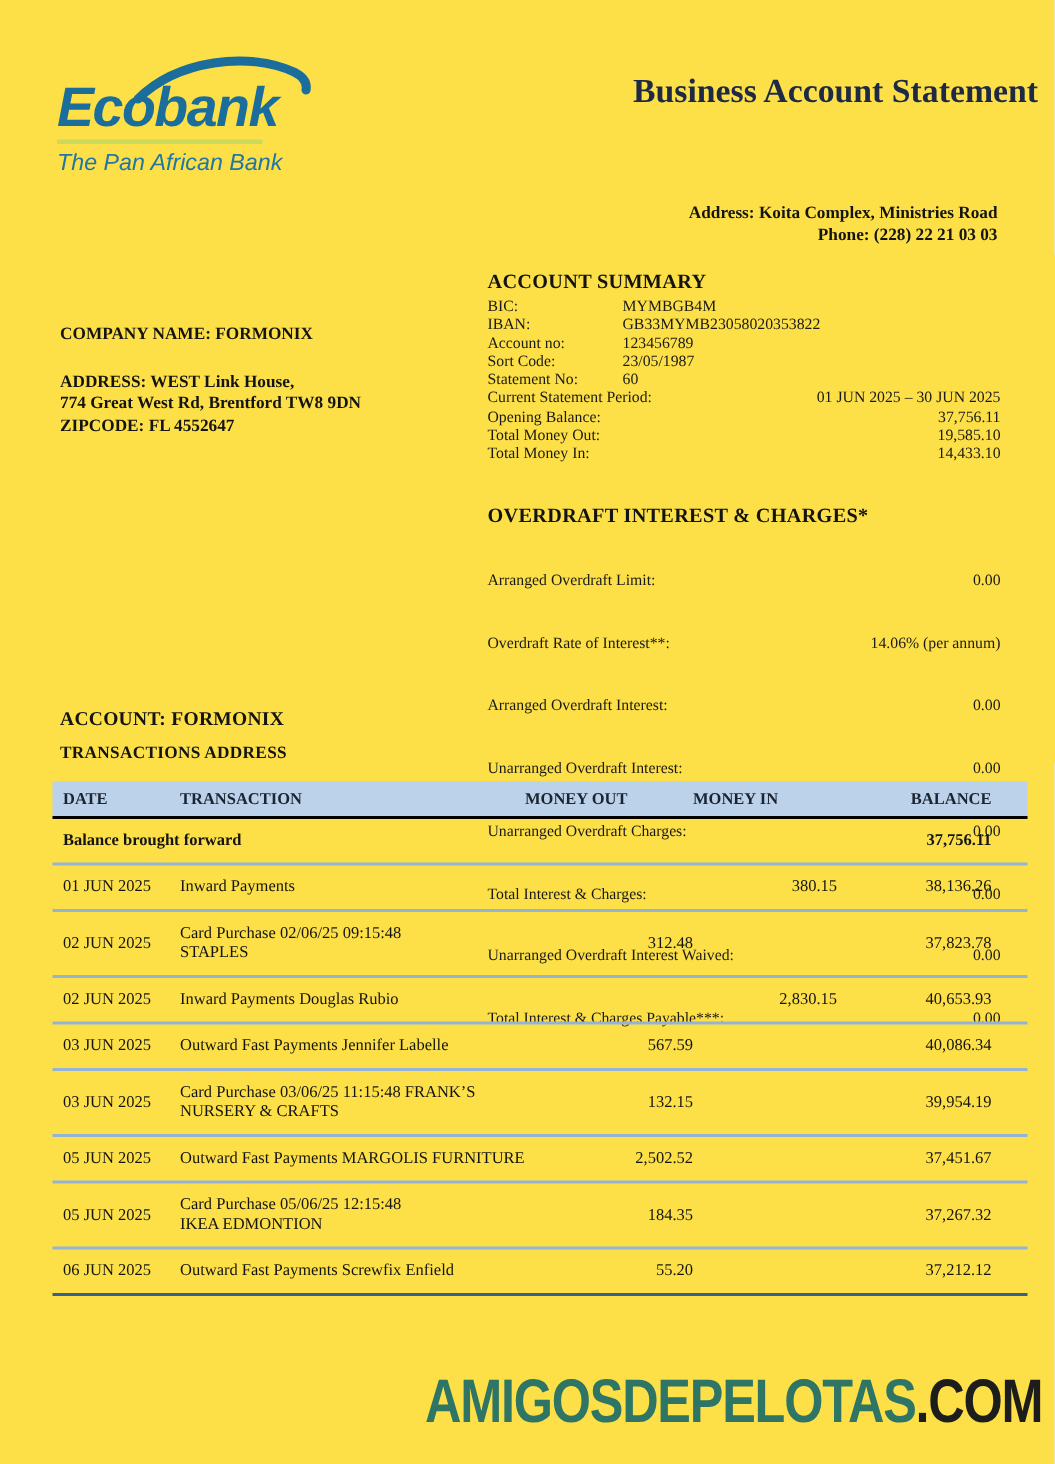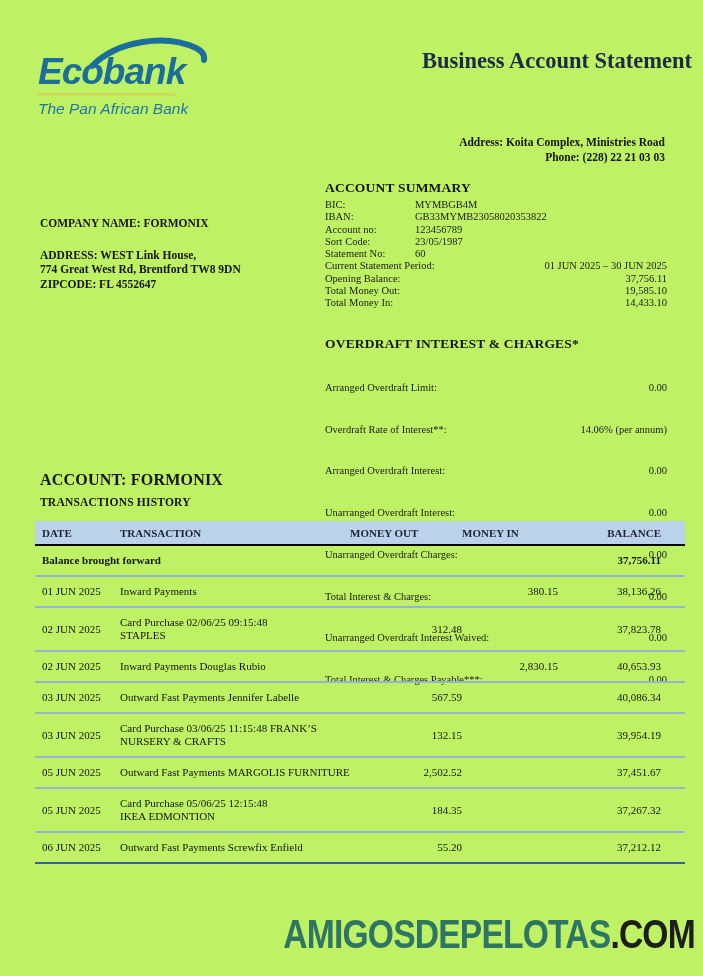--- a/index.html
+++ b/index.html
@@ -1,20 +1,20 @@
 <!DOCTYPE html>
 <html><head>
 <meta charset="utf-8">
 <style>
   html,body{margin:0;padding:0;background:#e9e9e9;}
   .page{
     position:relative;
     width:703px;height:976px;
     margin:0 auto;
-    background:#bef264;
+    background:#fde047;
     font-family:"Liberation Serif","DejaVu Serif",serif;
     color:#1a1a1a;
     overflow:hidden;
   }
   
   .logo{position:absolute;left:38px;top:40px;width:150px;}
   .logo-swoosh{position:absolute;left:50px;top:-4px;width:122px;height:36px;}
   .logo-word{
     font-family:"Liberation Sans","DejaVu Sans",sans-serif;
     font-style:italic;font-weight:bold;
@@ -42,21 +42,21 @@
   .summary{position:absolute;left:325px;top:180px;width:342px;}
   .overdraft{position:absolute;left:325px;top:336px;width:342px;}
   .blk-heading{font-size:13.5px;font-weight:bold;letter-spacing:.2px;color:#141414;margin-bottom:3px;white-space:nowrap;}
   .kv{display:flex;font-size:10.5px;line-height:12.3px;white-space:nowrap;}
   .overdraft .kv{line-height:11.7px;margin-top:30px;}
   .kv .k{flex:0 0 90px;}
   .kv.kv-right .k{flex:1 1 auto;}
   .kv .v{flex:1 1 auto;}
   .kv.kv-right .v{flex:0 0 auto;text-align:right;}
   
-  .acct-heading{position:absolute;left:40px;top:471px;font-size:16px;font-weight:bold;letter-spacing:.2px;color:#141414;text-align:right;}
+  .acct-heading{position:absolute;left:40px;top:471px;font-size:13px;font-weight:bold;letter-spacing:.2px;color:#141414;text-align:right;}
   .hist-heading{position:absolute;left:40px;top:496px;font-size:11.5px;font-weight:bold;letter-spacing:.2px;color:#141414;}
   
   .tx-table{
     position:absolute;left:35px;top:521px;width:650px;
     border-collapse:collapse;table-layout:fixed;
     font-size:11px;color:#141414;
   }
   .tx-table th{
     background:#bcd2ea;
     font-weight:bold;text-align:left;font-size:11px;
@@ -191,21 +191,21 @@
       <span class="k">Unarranged Overdraft Interest Waived:</span>
       <span class="v">0.00</span>
     </div>
     <div class="kv kv-right">
       <span class="k">Total Interest &amp; Charges Payable***:</span>
       <span class="v">0.00</span>
     </div>
   </div>
 
   <div class="acct-heading">ACCOUNT: FORMONIX</div>
-  <div class="hist-heading">TRANSACTIONS HISTORY</div>
+  <div class="hist-heading">TRANSACTIONS ADDRESS</div>
 
   <table class="tx-table">
     <colgroup>
       <col class="col-date">
         <col class="col-tx">
         <col class="col-out">
         <col class="col-in">
         <col class="col-bal">
     </colgroup>
     <thead>

